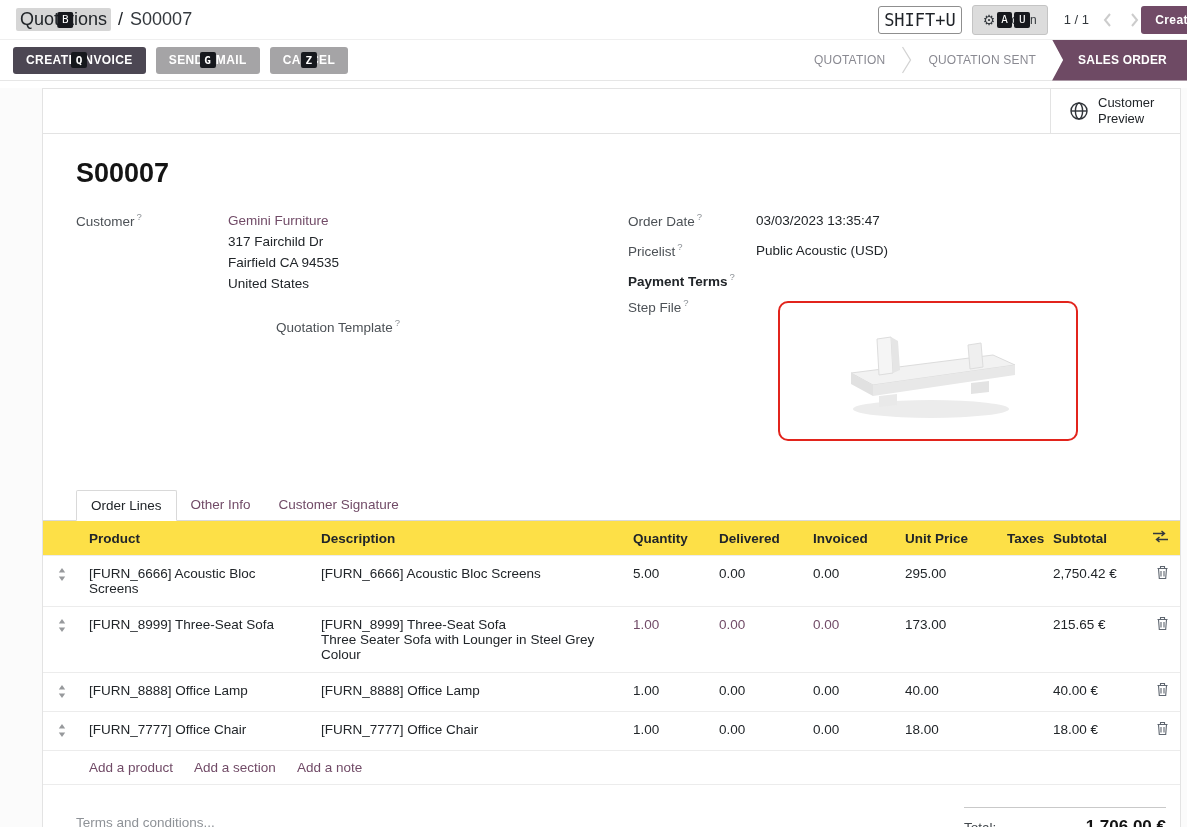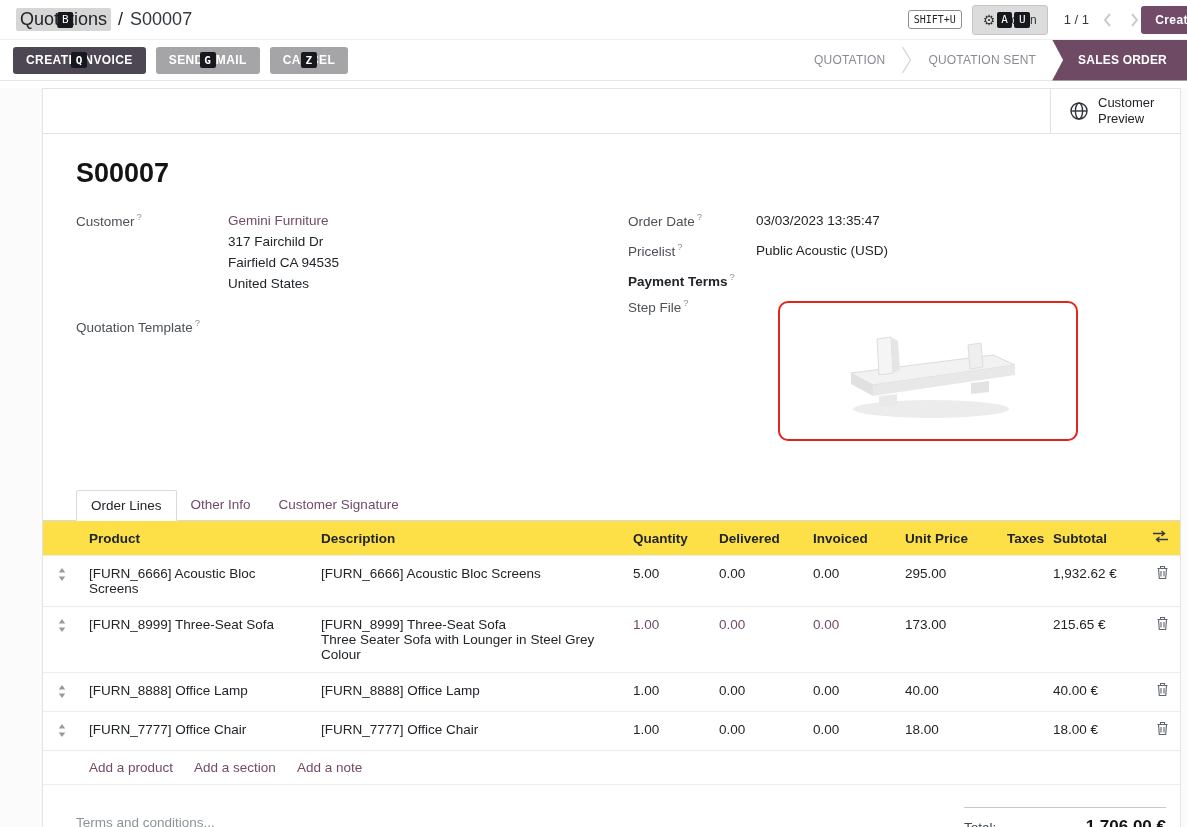--- a/index.html
+++ b/index.html
@@ -11,21 +11,21 @@
   .topbar { height:40px; display:flex; align-items:center; justify-content:space-between;
             padding-left:16px; border-bottom:1px solid #efefef; position:relative; }
   .breadcrumb { display:flex; align-items:center; gap:7px; font-size:18px; color:#212529; }
   .bc-parent { position:relative; background:#d6d6d6; padding:1px 4px; border-radius:2px; cursor:pointer; }
   .bc-kbd { position:absolute; left:52%; top:50%; transform:translate(-50%,-50%); }
   .bc-current { color:#33383d; }
   .kbd { background:var(--badge,#16181d); color:#fff; font-family:"DejaVu Sans Mono",monospace;
          font-size:11px; line-height:1; padding:2.5px 4.5px; border-radius:2px; display:inline-block; }
   .topbar-right { display:flex; align-items:center; gap:10px; margin-right:44px; }
   .kbd-box { border:1px solid #8f8f8f; background:#fff; color:#1f2328; border-radius:3px;
-             font-family:"DejaVu Sans Mono",monospace; font-size:10px; padding:3px 5px; }
+             font-family:"DejaVu Sans Mono",monospace; font-size:17px; padding:3px 5px; }
   .action-btn { position:relative; display:flex; align-items:center; gap:6px; height:30px; padding:0 10px;
                 background:#dcdcdc; border:1px solid #c4c4c4; border-radius:3px; font-size:12px; color:#33383d;
                 font-family:inherit; cursor:pointer; overflow:hidden; }
   .gear { font-size:14px; line-height:1; }
   .action-kbds { position:absolute; left:24px; top:50%; transform:translateY(-50%); display:flex; gap:2px; }
   .action-label { padding-left:2px; }
   .pager { font-size:13px; color:#33383d; margin-left:6px; }
   .pager-btn { background:none; border:none; padding:2px 4px; cursor:default; display:flex; align-items:center; }
   .edge-btn { position:absolute; right:-22px; top:6px; height:28px; padding:0 14px;
               background:var(--accent,#714B67); color:#fff; border:none; border-radius:3px;
@@ -62,21 +62,21 @@
   .col.left { width:552px; }
   .col.right { flex:1; }
   .field { display:flex; margin-bottom:9px; }
   .o-label { color:#4c5156; }
   .o-label.strong { font-weight:700; color:#212529; }
   sup.help { color:#8a8f94; font-size:9.5px; margin-left:2px; }
   .col.left .label-cell { width:152px; flex:none; }
   .col.right .label-cell { width:128px; flex:none; }
   .value { color:#212529; line-height:1.55; }
   a.m2o-link { color:var(--accent,#714B67); text-decoration:none; cursor:pointer; }
-  .field.tpl { margin-top:22px; }
+  .field.tpl { margin-top:22px;justify-content:center; }
   .stepfile-box { width:300px; height:140px; border:2px solid var(--step-file-border,#e2241c);
                   border-radius:10px; background:#fff; display:flex; align-items:center; justify-content:center;
                   margin-top:4px; cursor:pointer; }
 
   
   .tabs { display:flex; margin-top:33px; padding-left:33px; border-bottom:1px solid #d9d9d9; }
   .tab { padding:7px 14px; cursor:pointer; color:var(--accent,#714B67); }
   .tab.active { background:#fff; color:#212529; border:1px solid #d9d9d9; border-bottom:1px solid #fff;
                 margin-bottom:-1px; border-radius:2px 2px 0 0; }
 
@@ -285,21 +285,21 @@
                   <path d="M4 0l3.2 4.5H0.8z" fill="#97999c"></path>
                   <path d="M4 13L0.8 8.5h6.4z" fill="#97999c"></path>
                 </svg></td>
             <td>[FURN_6666] Acoustic Bloc Screens</td>
             <td><span>[FURN_6666] Acoustic Bloc Screens</span></td>
             <td class="t-r">5.00</td>
             <td class="t-r">0.00</td>
             <td class="t-r">0.00</td>
             <td class="t-r">295.00</td>
             <td></td>
-            <td class="t-r">1,932.62 €</td>
+            <td class="t-r">2,750.42 €</td>
             <td class="c-trash"><svg width="11" height="13" viewBox="0 0 11 13" fill="none" stroke="#5f6670" stroke-width="1.1">
                   <path d="M0.5 2.5h10M3.5 2.5v-2h4v2M1.5 2.5l0.8 10h6.4l0.8-10M4 5v5.5M7 5v5.5"></path>
                 </svg></td>
           </tr>
           <tr class="highlight">
             <td class="c-handle"><svg width="8" height="13" viewBox="0 0 8 13">
                   <path d="M4 0l3.2 4.5H0.8z" fill="#97999c"></path>
                   <path d="M4 13L0.8 8.5h6.4z" fill="#97999c"></path>
                 </svg></td>
             <td>[FURN_8999] Three-Seat Sofa</td>

